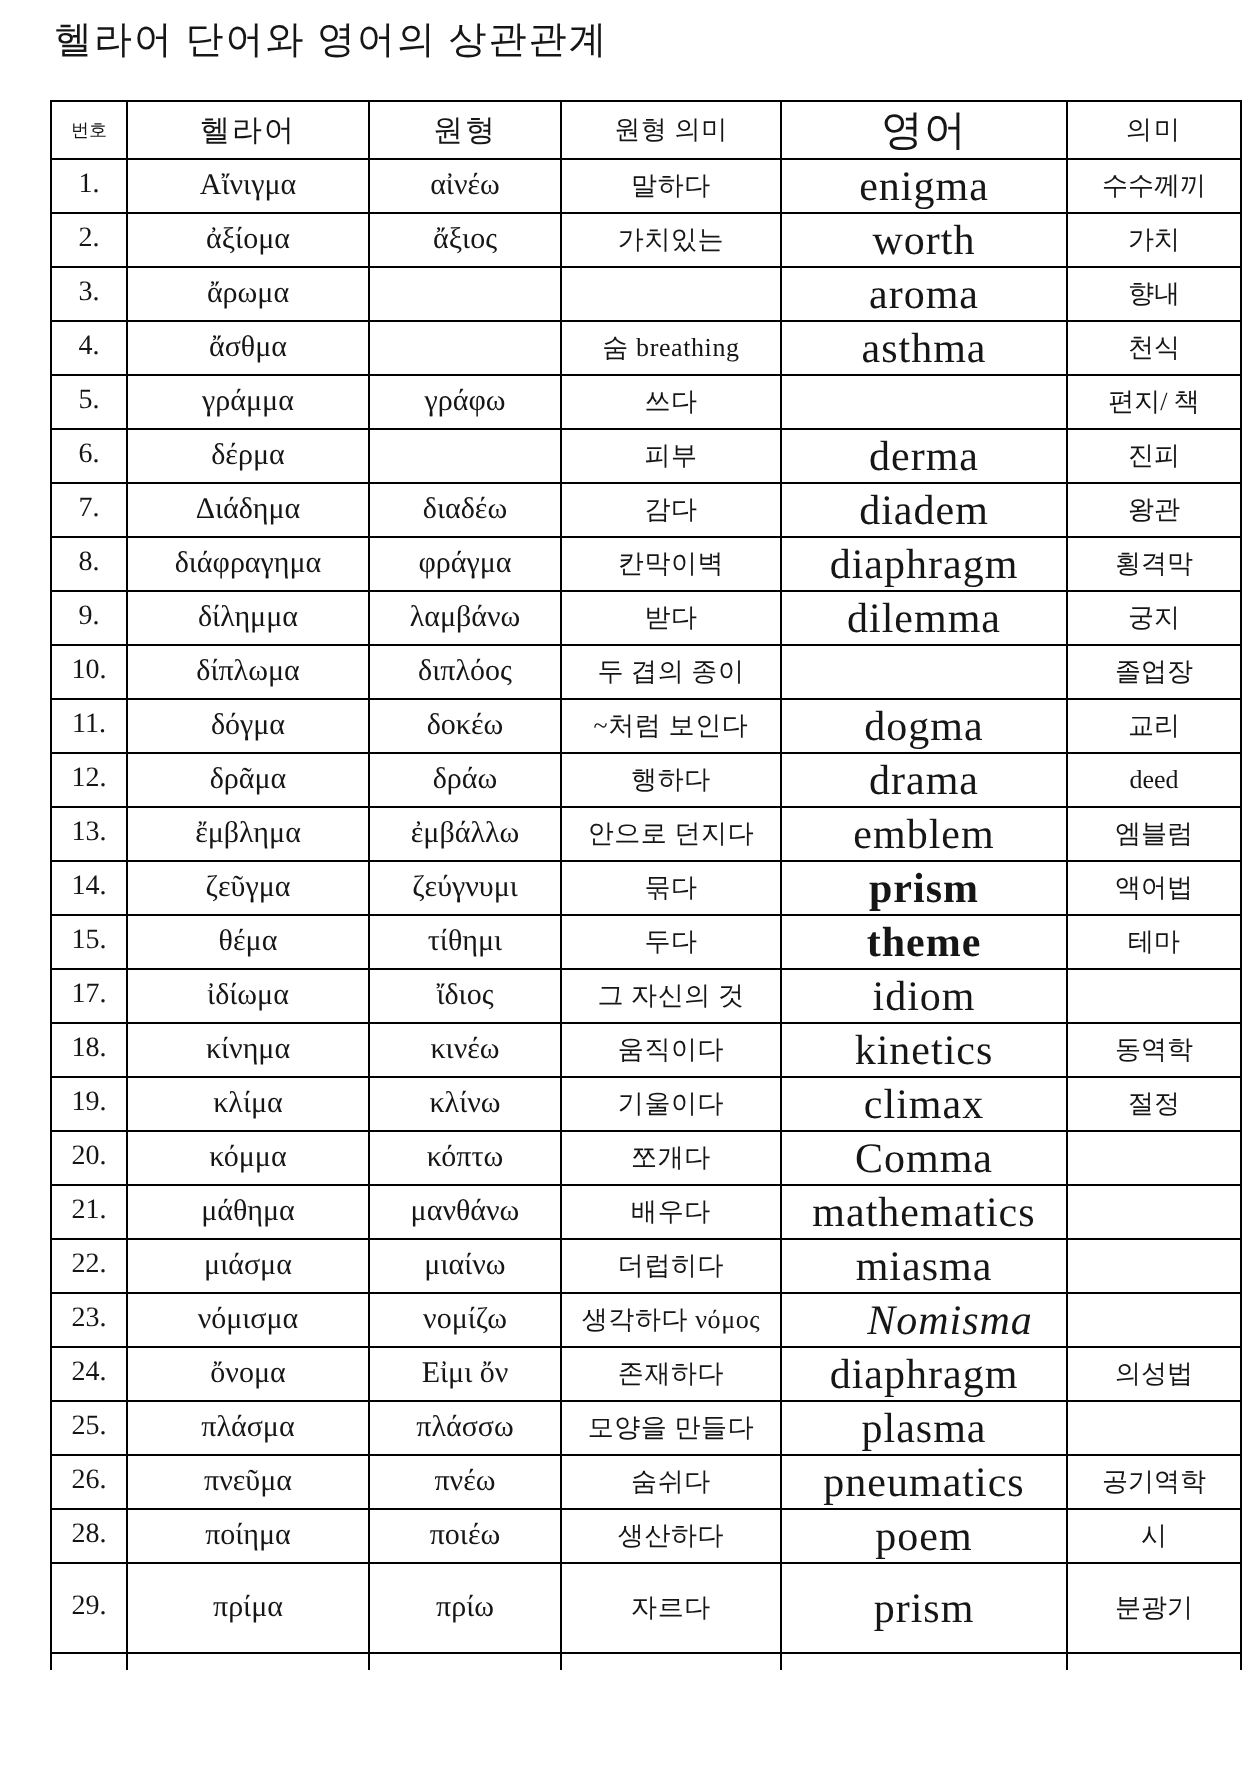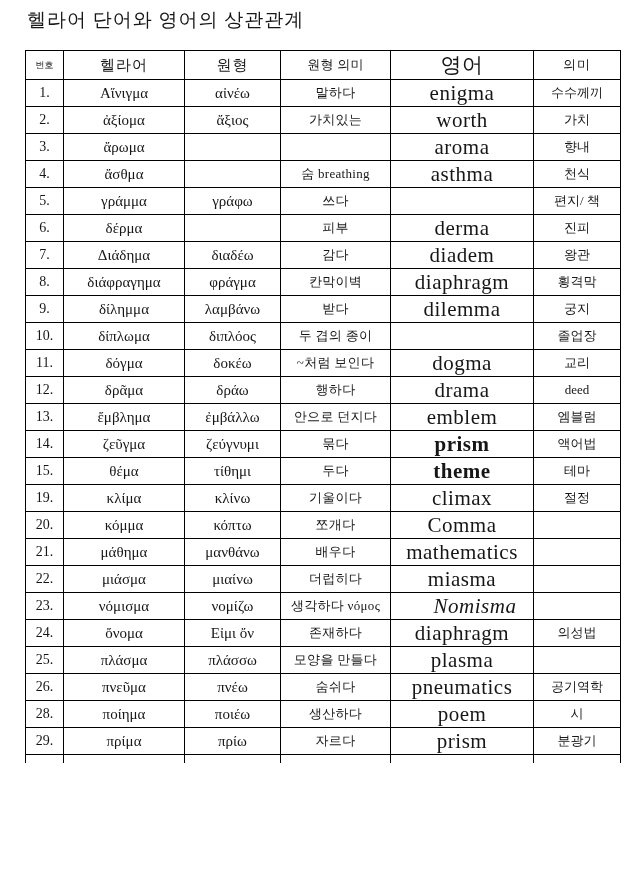--- a/index.html
+++ b/index.html
@@ -204,20 +204,36 @@
         </tr>
         <tr>
           <td class="c-no">15.</td>
           <td class="c-greek">θέμα</td>
           <td class="c-root">τίθημι</td>
           <td class="c-rootmeaning">두다</td>
           <td class="c-english bold">theme</td>
           <td class="c-meaning">테마</td>
         </tr>
         <tr>
+          <td class="c-no">17.</td>
+          <td class="c-greek">ἰδίωμα</td>
+          <td class="c-root">ἴδιος</td>
+          <td class="c-rootmeaning">그 자신의 것</td>
+          <td class="c-english">idiom</td>
+          <td class="c-meaning"></td>
+        </tr>
+        <tr>
+          <td class="c-no">18.</td>
+          <td class="c-greek">κίνημα</td>
+          <td class="c-root">κινέω</td>
+          <td class="c-rootmeaning">움직이다</td>
+          <td class="c-english">kinetics</td>
+          <td class="c-meaning">동역학</td>
+        </tr>
+        <tr>
           <td class="c-no">19.</td>
           <td class="c-greek">κλίμα</td>
           <td class="c-root">κλίνω</td>
           <td class="c-rootmeaning">기울이다</td>
           <td class="c-english">climax</td>
           <td class="c-meaning">절정</td>
         </tr>
         <tr>
           <td class="c-no">20.</td>
           <td class="c-greek">κόμμα</td>

